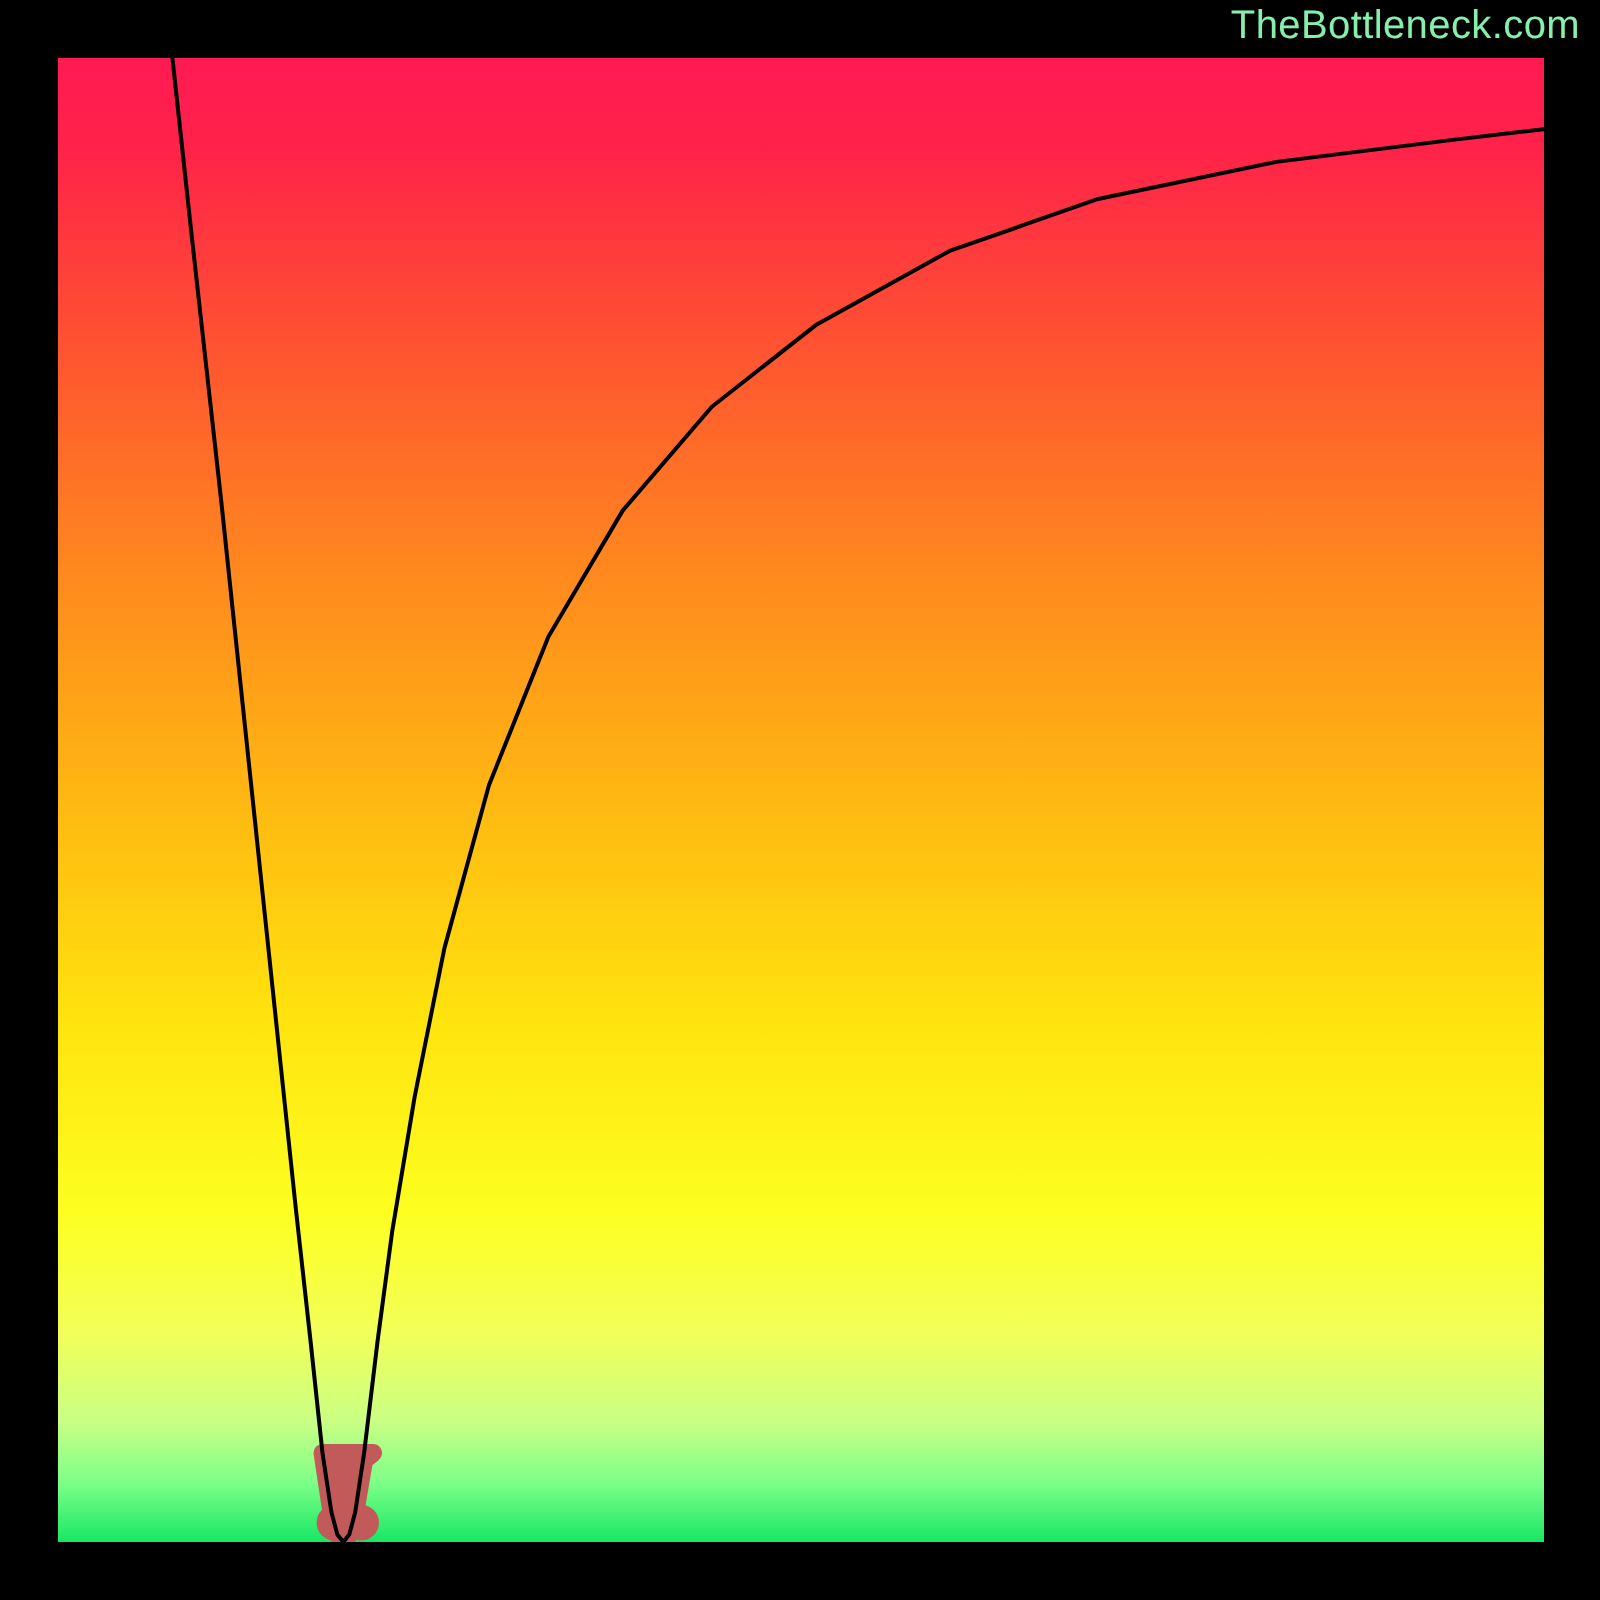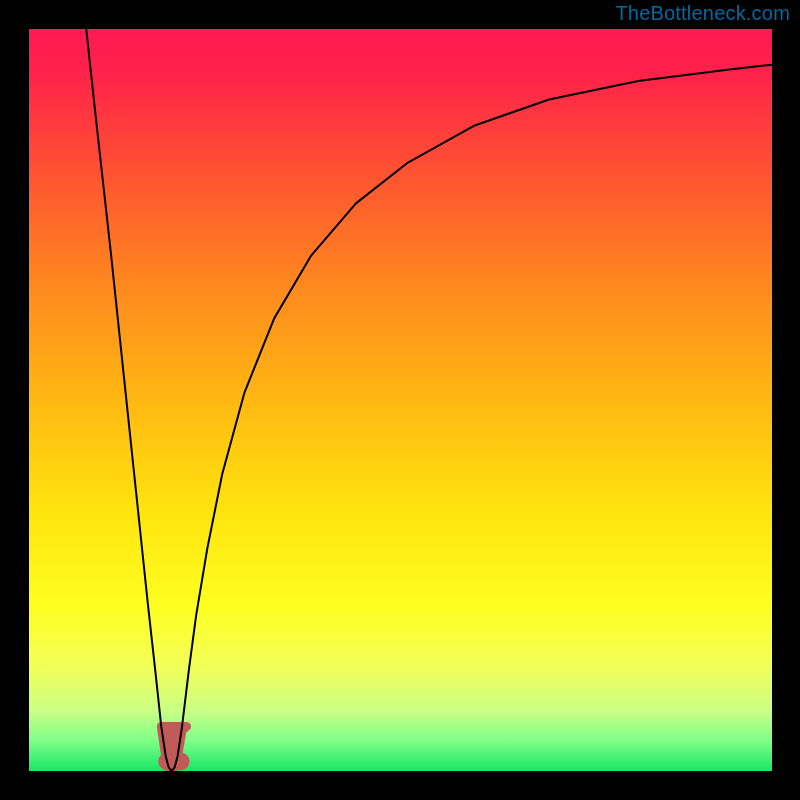--- a/index.html
+++ b/index.html
@@ -20,21 +20,21 @@
     background: #000;
   }
   .plot {
     position: absolute;
     box-sizing: border-box;
   }
   .watermark {
     position: absolute;
     top: 2px;
     right: 10px;
-    color: #0369a1;
+    color: #86efac;
     font-size: 20px;
     font-weight: 400;
     letter-spacing: 0.2px;
     user-select: none;
   }
 </style>
 </head>
 <body>
 
 <div class="frame">

